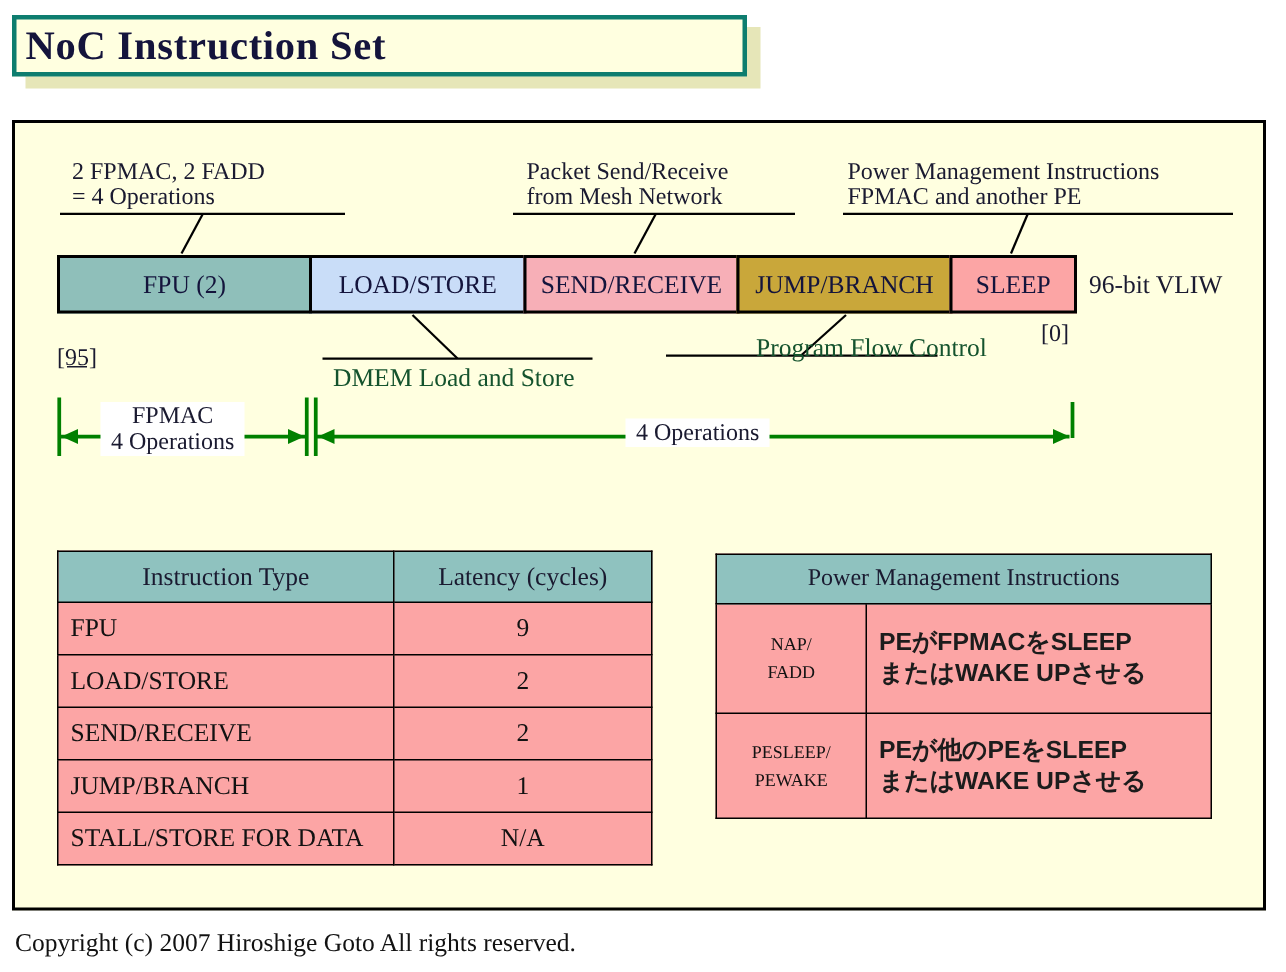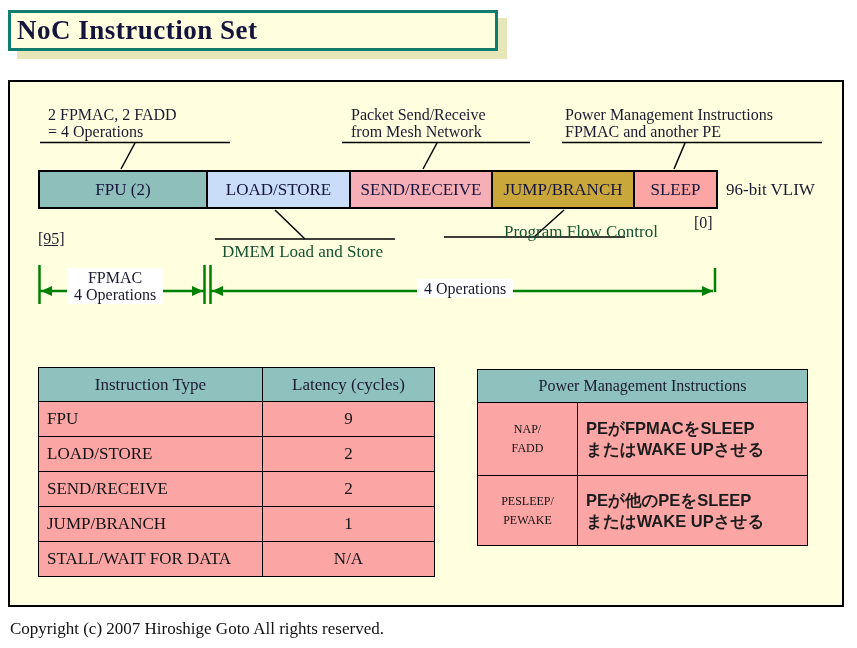--- a/index.html
+++ b/index.html
@@ -170,21 +170,21 @@
     </tr>
     <tr>
       <td class="c-type">SEND/RECEIVE</td>
       <td class="c-lat">2</td>
     </tr>
     <tr>
       <td class="c-type">JUMP/BRANCH</td>
       <td class="c-lat">1</td>
     </tr>
     <tr>
-      <td class="c-type">STALL/WAIT FOR DATA</td>
+      <td class="c-type">STALL/STORE FOR DATA</td>
       <td class="c-lat">N/A</td>
     </tr>
   </tbody>
     </table>
 
   <table class="power-table">
     <tbody>
         <tr>
       <th colspan="2">Power Management Instructions</th>
     </tr>

